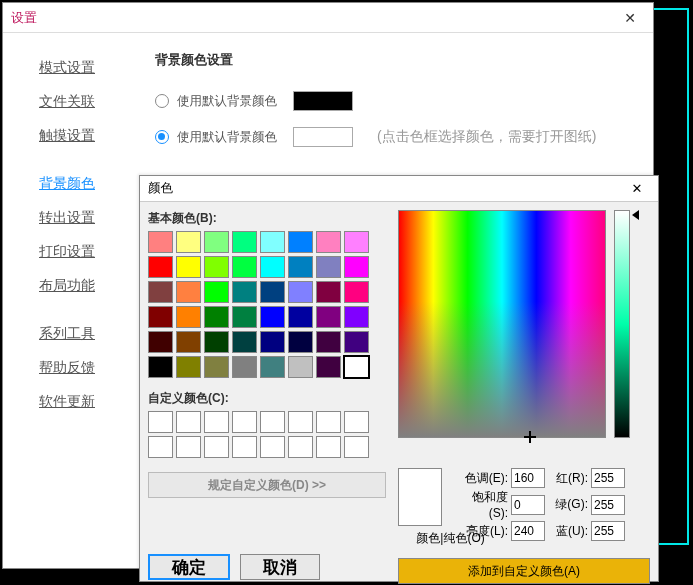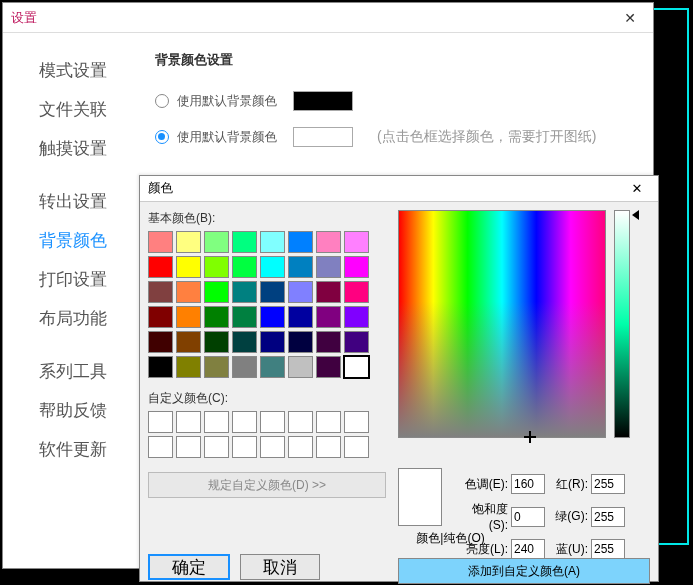--- a/index.html
+++ b/index.html
@@ -8,21 +8,21 @@
 
 .bg-frame { position: absolute; top: 8px; left: 8px; right: 4px; bottom: 40px; border: 2px solid #00e7e7; }
 
 .settings-window { position: absolute; top: 2px; left: 2px; width: 652px; height: 567px; background: #fff; border: 1px solid #888; display: flex; flex-direction: column; }
 .settings-titlebar { height: 30px; display: flex; align-items: center; padding: 0 8px; border-bottom: 1px solid #ddd; }
 .settings-titlebar .title { font-size: 13px; color: #be185d; flex: 1; }
 .settings-close { width: 30px; height: 30px; display: flex; align-items: center; justify-content: center; cursor: pointer; font-size: 14px; color: #333; }
 
 .settings-body { flex: 1; display: flex; position: relative; }
 .sidebar { width: 132px; padding: 18px 0 0 36px; }
-.sidebar-item { font-size: 17px; color: #555; padding: 8px 0; cursor: pointer; }
+.sidebar-item { font-size: 14px; color: #555; padding: 8px 0; cursor: pointer; text-decoration: underline; }
 .sidebar-item.selected { color: #1890ff; }
 .sidebar-group-gap { height: 14px; }
 
 .main-pane { flex: 1; padding: 18px 20px 0 20px; }
 .section-title { font-size: 13px; font-weight: bold; color: #333; margin-bottom: 22px; }
 .radio-row { display: flex; align-items: center; margin-bottom: 16px; font-size: 12.5px; color: #555; }
 .radio { width: 14px; height: 14px; border: 1.5px solid #888; border-radius: 50%; margin-right: 8px; position: relative; }
 .radio.checked { border-color: #1890ff; }
 .radio.checked::after { content: ""; position: absolute; top: 2px; left: 2px; width: 7px; height: 7px; background: #1890ff; border-radius: 50%; }
 .swatch-preview { width: 60px; height: 20px; border: 1px solid #aaa; margin-left: 16px; }
@@ -30,21 +30,21 @@
 .swatch-preview.white { background: #fff; }
 .hint { color: #999; margin-left: 24px; font-size: 14px; }
 
 
 .color-dialog { position: absolute; top: 175px; left: 139px; width: 520px; height: 407px; background: #f0f0f0; border: 1px solid #888; box-shadow: -1px -1px 3px rgba(0,0,0,0.1); }
 .cd-titlebar { height: 26px; display: flex; align-items: center; padding: 0 8px; background: #fff; border-bottom: 1px solid #ccc; }
 .cd-titlebar .title { font-size: 12.5px; flex: 1; }
 .cd-close { width: 26px; height: 26px; display: flex; align-items: center; justify-content: center; cursor: pointer; font-size: 13px; }
 
 .cd-body { padding: 8px; display: flex; gap: 12px; }
-.cd-left { width: 238px; }
+.cd-left { width: 238px; font-weight: bold; }
 .cd-right { flex: 1; position: relative; }
 
 .label { font-size: 12px; color: #333; margin-bottom: 4px; }
 .basic-colors { display: grid; grid-template-columns: repeat(8, 25px); grid-auto-rows: 22px; gap: 3px; margin-bottom: 12px; }
 .bc-cell { border: 1px solid #888; cursor: pointer; }
 .bc-cell.selected { outline: 2px solid #000; outline-offset: -1px; border: 1px dotted #000; background: #fff !important; }
 
 .custom-colors { display: grid; grid-template-columns: repeat(8, 25px); grid-auto-rows: 22px; gap: 3px; }
 .cc-cell { border: 1px solid #888; background: #fff; cursor: pointer; }
 
@@ -66,44 +66,44 @@
 .grad-cross::after { top:5px; left:0; height:2px; width:12px; }
 
 .lum-strip { position: absolute; top: 0; left: 216px; width: 16px; height: 228px; border: 1px solid #888;
   background: linear-gradient(to bottom, #fff, #00ffaa 50%, #000);
 }
 .lum-arrow { position: absolute; left: 234px; width: 0; height: 0; border-top: 5px solid transparent; border-bottom: 5px solid transparent; border-right: 7px solid #000; }
 
 .preview-block { position:absolute; top: 258px; left: 0; width: 44px; height: 58px; border: 1px solid #888; background: #fff; }
 .preview-label { position:absolute; top: 320px; left: 0; font-size: 12px; width:105px; text-align:center;}
 
-.num-grid { position:absolute; top: 264px; left: 55px; width: 200px; display: grid; grid-template-columns: 58px 36px 44px 36px; row-gap: 7px; align-items: center; font-size: 12px; }
+.num-grid { position:absolute; top: 258px; left: 55px; width: 200px; display: grid; grid-template-columns: 58px 36px 44px 36px; row-gap: 1px; align-items: center; font-size: 12px; }
 .num-grid label { text-align: right; padding-right: 3px; }
 .num-grid input { width: 34px; height: 20px; border: 1px solid #888; font-size: 12px; padding: 0 2px; text-align:left; }
 
-.add-btn { position:absolute; top: 348px; left: 0; width: 252px; height: 26px; border: 1px solid #888; background: #7dd3fc; font-size: 12px; display:flex; align-items:center; justify-content:center; cursor:pointer; }
+.add-btn { position:absolute; top: 348px; left: 0; width: 252px; height: 26px; border: 1px solid #888; background: #eab308; font-size: 12px; display:flex; align-items:center; justify-content:center; cursor:pointer; }
 </style>
 </head>
 <body>
 
 <div class="bg-frame"></div>
 
 <div class="settings-window">
   <div class="settings-titlebar">
     <span class="title">设置</span>
     <div class="settings-close">✕</div>
   </div>
   <div class="settings-body">
     <div class="sidebar" id="sidebar">
         <div class="sidebar-item">模式设置</div>
         <div class="sidebar-item">文件关联</div>
         <div class="sidebar-item">触摸设置</div>
         <div class="sidebar-group-gap"></div>
+        <div class="sidebar-item selected">背景颜色</div>
         <div class="sidebar-item">转出设置</div>
-        <div class="sidebar-item selected">背景颜色</div>
         <div class="sidebar-item">打印设置</div>
         <div class="sidebar-item">布局功能</div>
         <div class="sidebar-group-gap"></div>
         <div class="sidebar-item">系列工具</div>
         <div class="sidebar-item">帮助反馈</div>
         <div class="sidebar-item">软件更新</div>
       </div>
     <div class="main-pane">
       <div class="section-title">背景颜色设置</div>
       <div class="radio-row">

